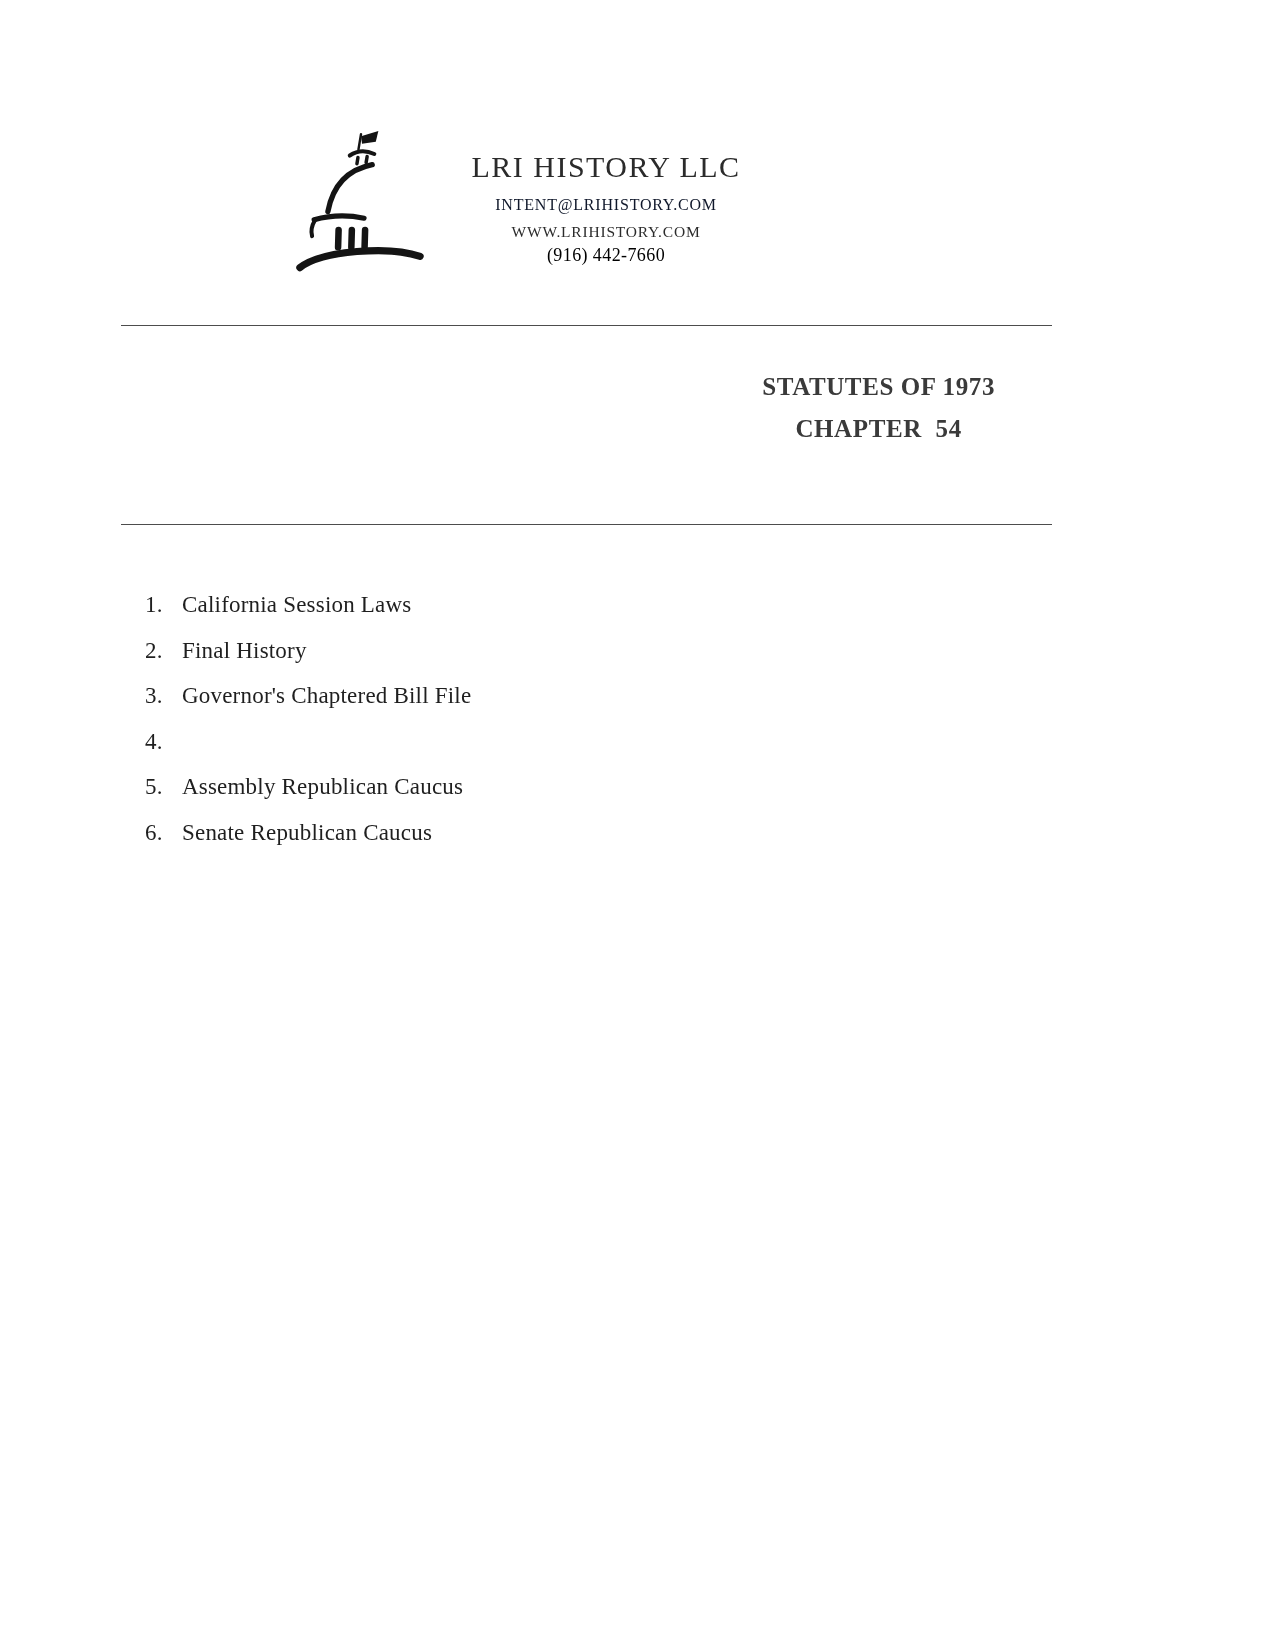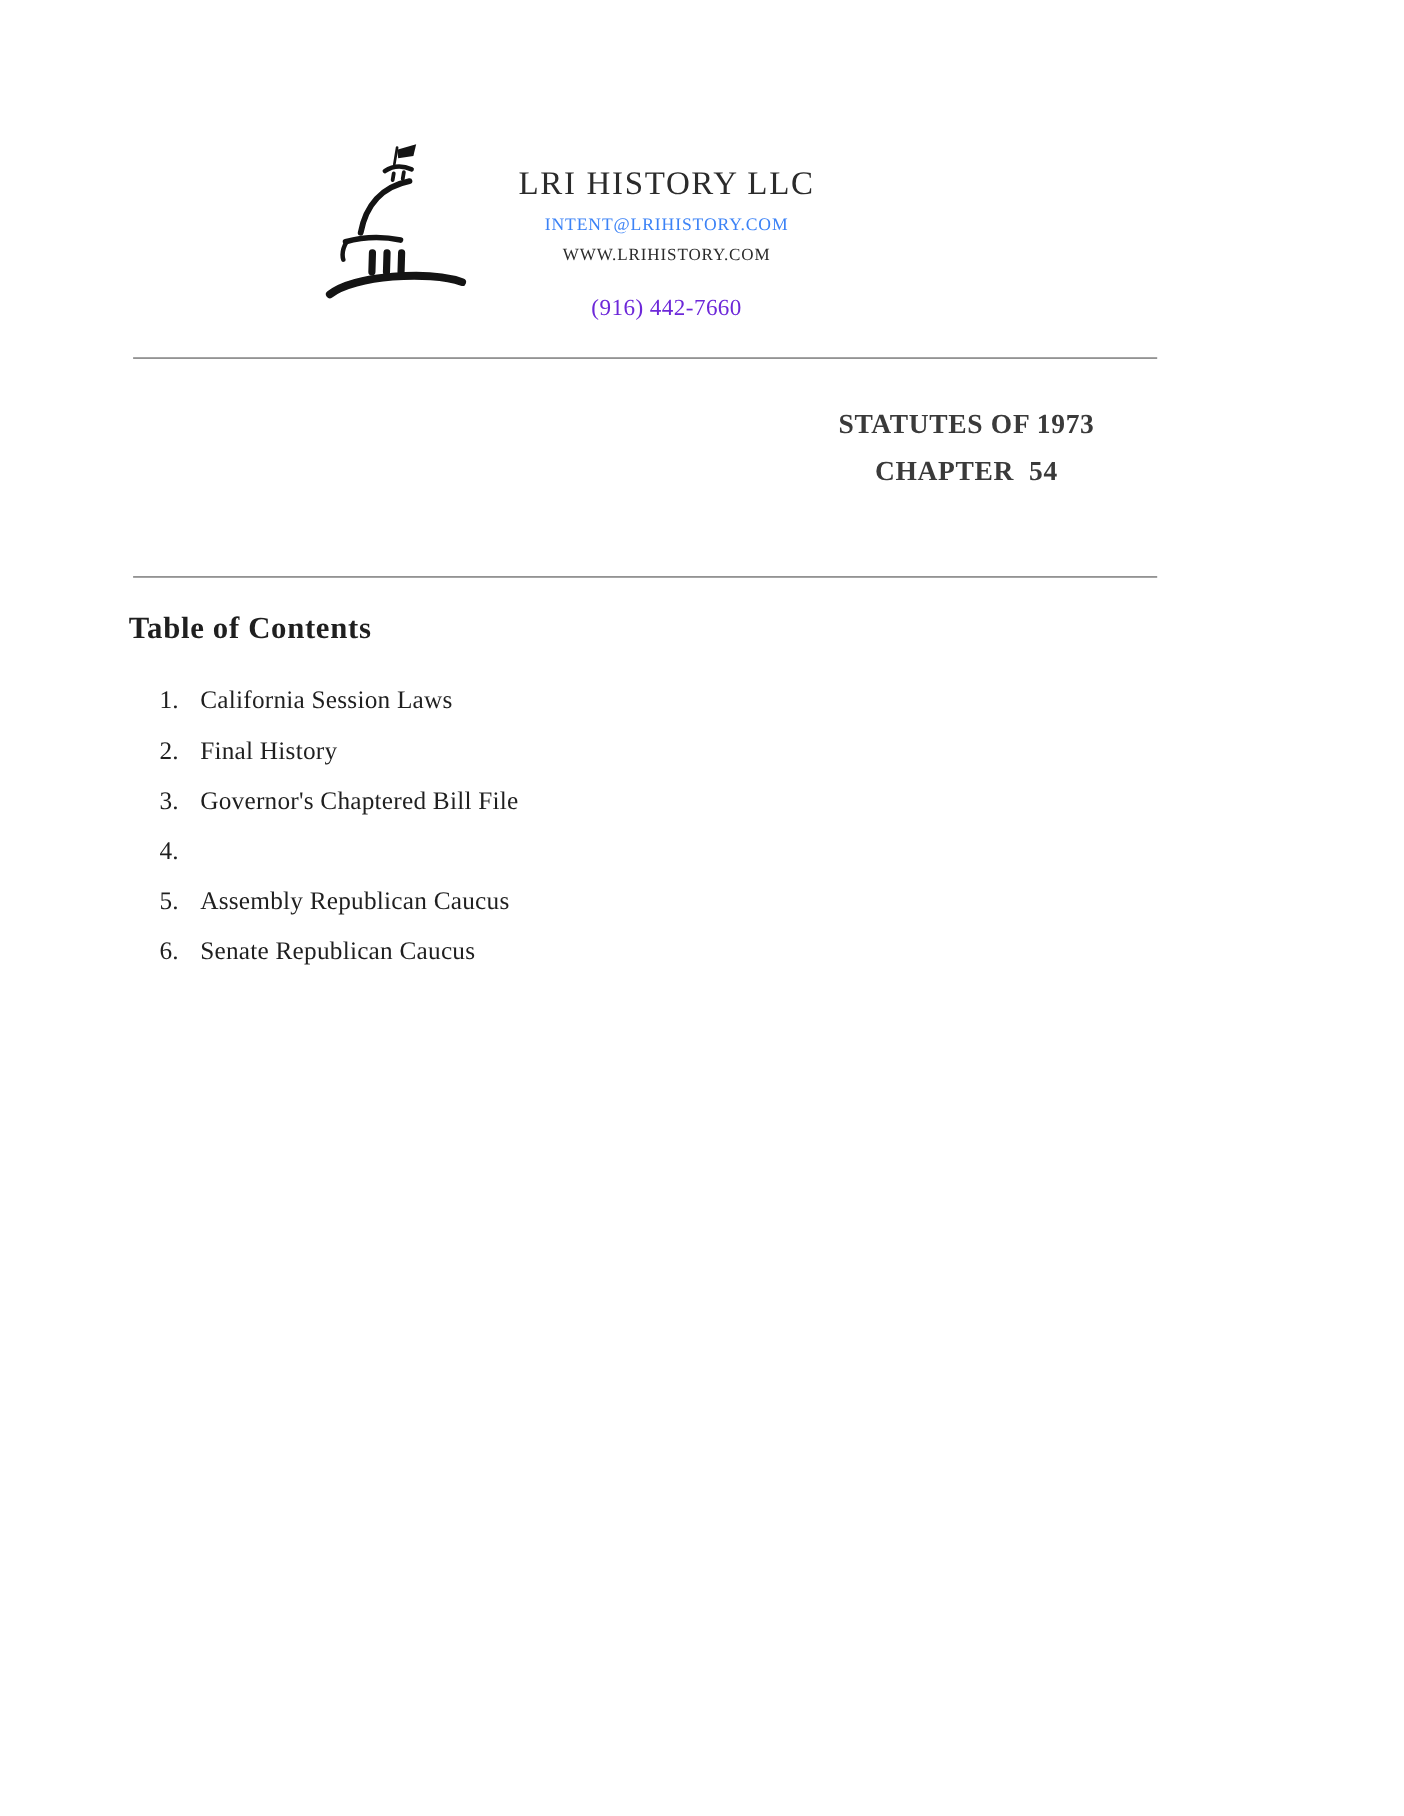--- a/index.html
+++ b/index.html
@@ -38,35 +38,35 @@
   .company-name {
     font-size: 30px;
     letter-spacing: 1.5px;
     color: #2b2b2b;
     white-space: pre;
   }
   .company-email {
     margin-top: 12px;
     font-size: 16px;
     letter-spacing: 0.8px;
-    color: #3b82f6;
+    color: #0f172a;
     white-space: pre;
   }
   .company-website {
     margin-top: 9px;
     font-size: 15.5px;
     letter-spacing: 0.8px;
     color: #2b2b2b;
     white-space: pre;
   }
   .company-phone {
-    margin-top: 26px;
-    font-size: 21px;
+    margin-top: 4px;
+    font-size: 18px;
     letter-spacing: 0.4px;
-    color: #6d28d9;
+    color: #000000;
     white-space: pre;
   }
 
   
   .rule {
     position: absolute;
     left: 121px;
     width: 931px;
     height: 0;
     border-top: 1.5px solid #4d4d4d;
@@ -166,21 +166,20 @@
 
   <div class="rule rule-1"></div>
   <div class="rule rule-2"></div>
 
   <div class="title-block">
     <div class="title-line">STATUTES OF 1973</div>
     <div class="title-line">CHAPTER  54</div>
   </div>
 
   <div class="toc">
-    <div class="toc-heading">Table of Contents</div>
     <ul class="toc-list">
       <li class="toc-item">
         <span class="toc-item-num">1.</span>
         <span class="toc-item-label">California Session Laws</span>
       </li>
       <li class="toc-item">
         <span class="toc-item-num">2.</span>
         <span class="toc-item-label">Final History</span>
       </li>
       <li class="toc-item">

